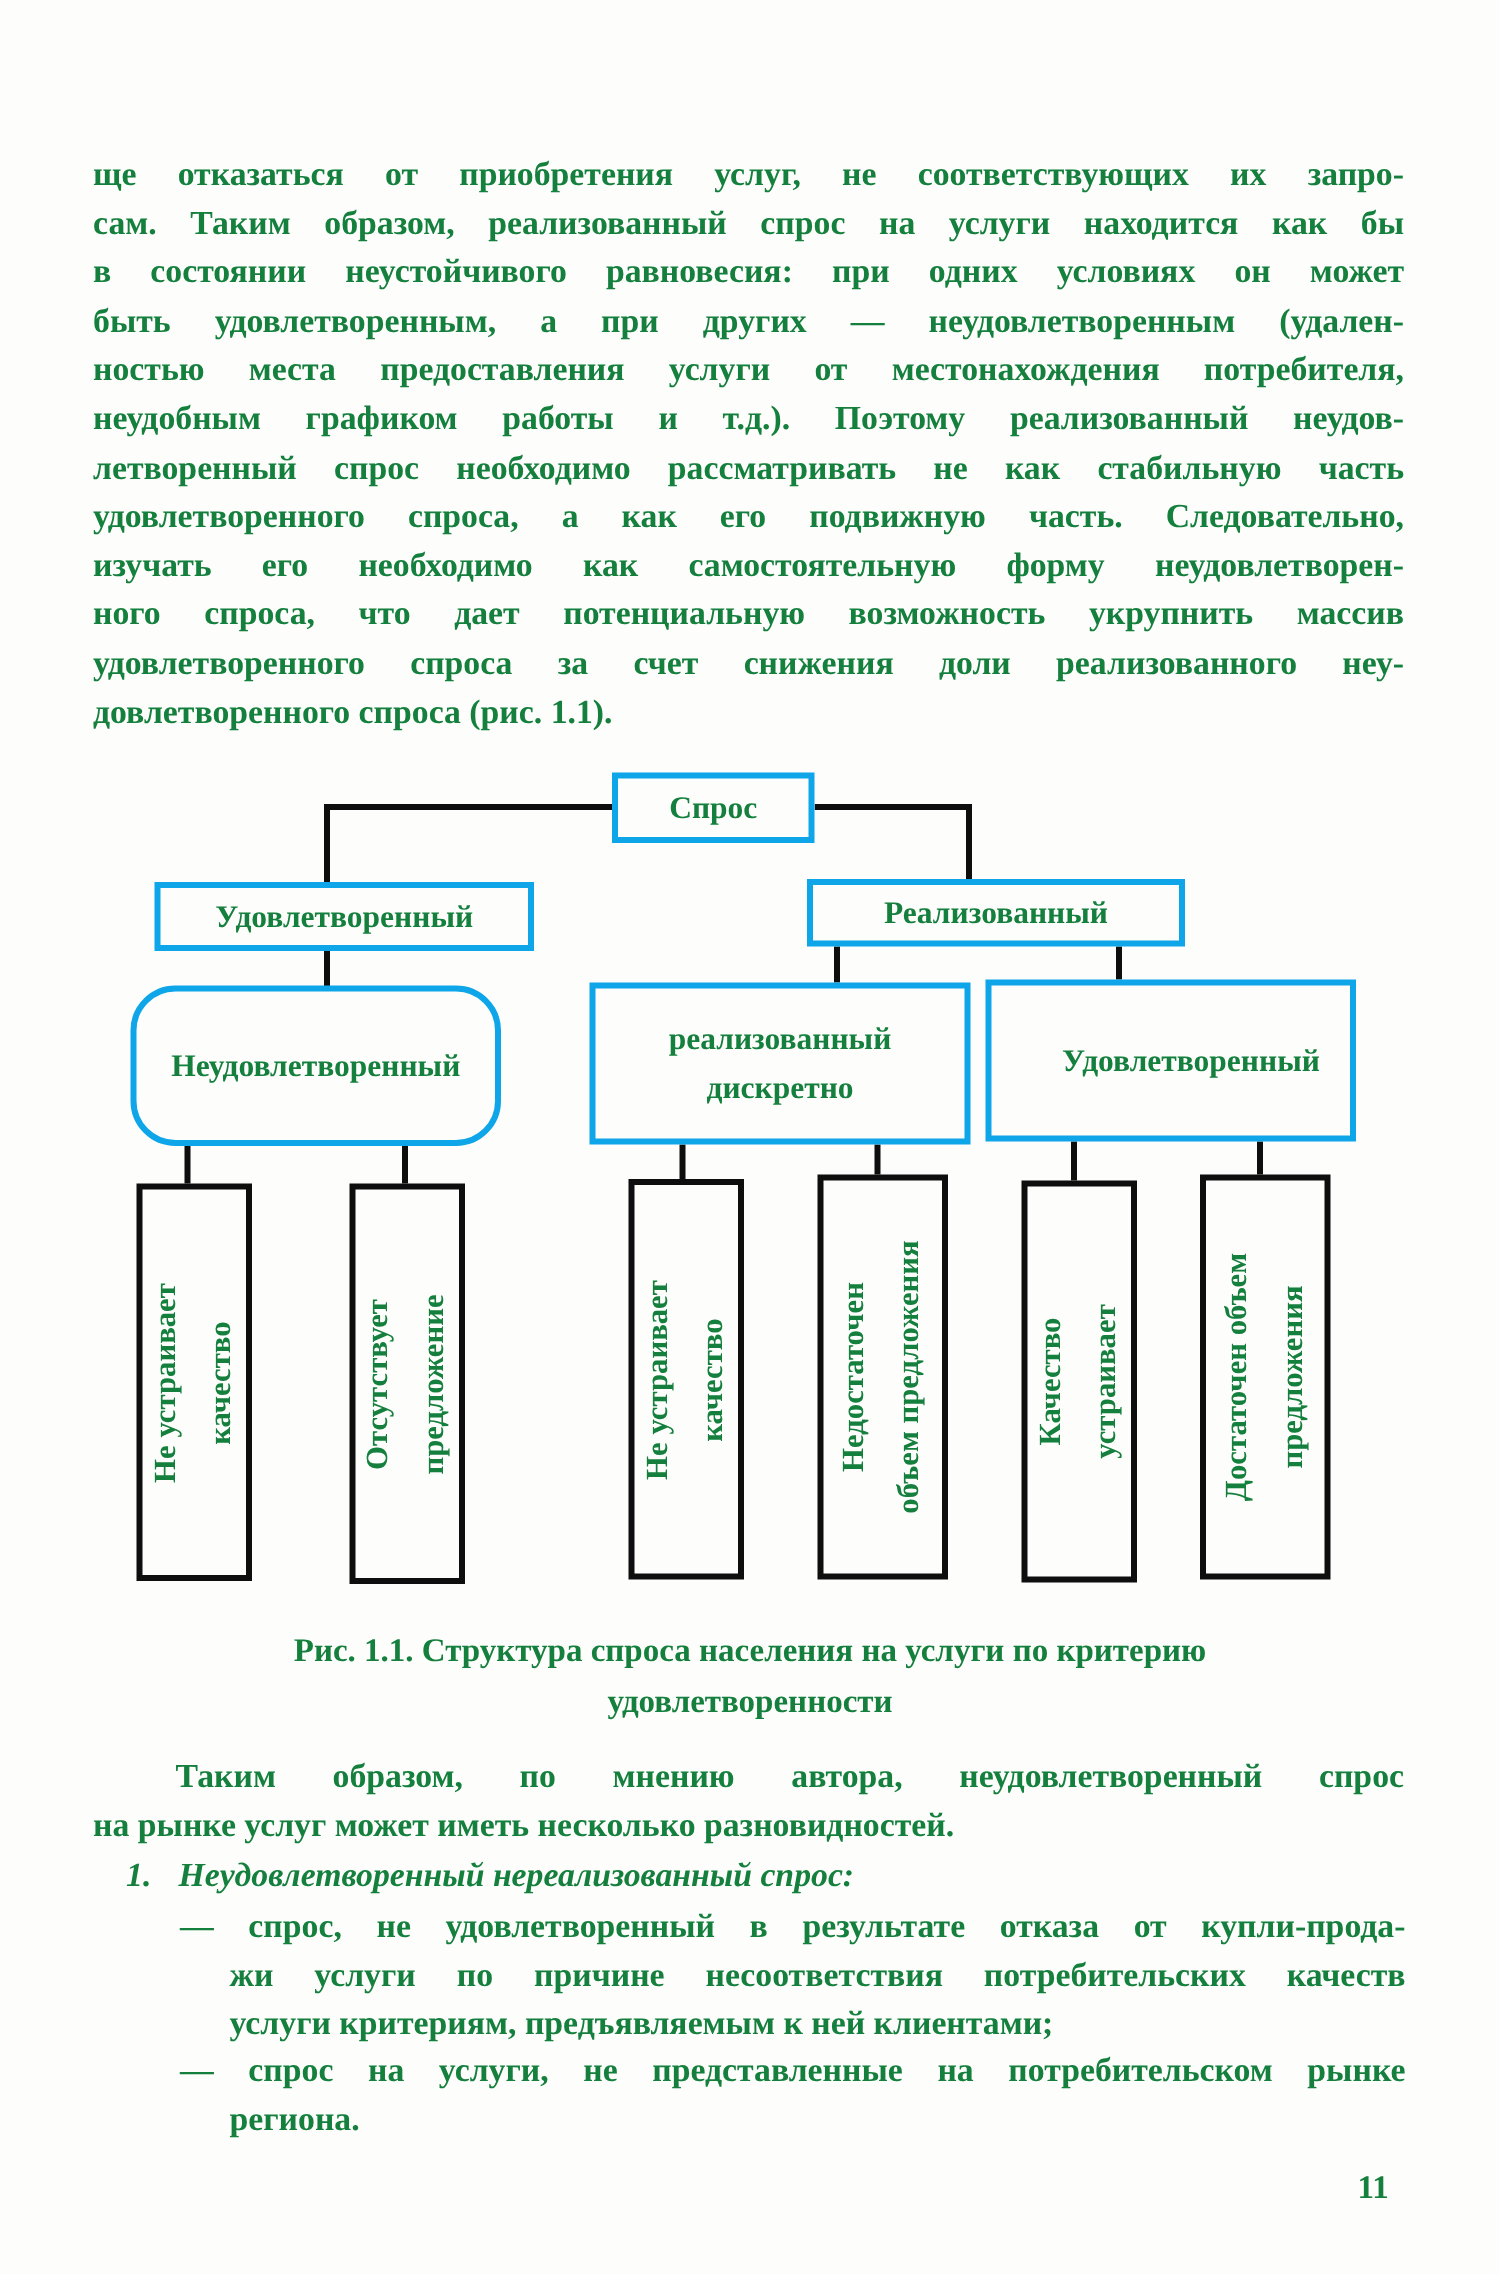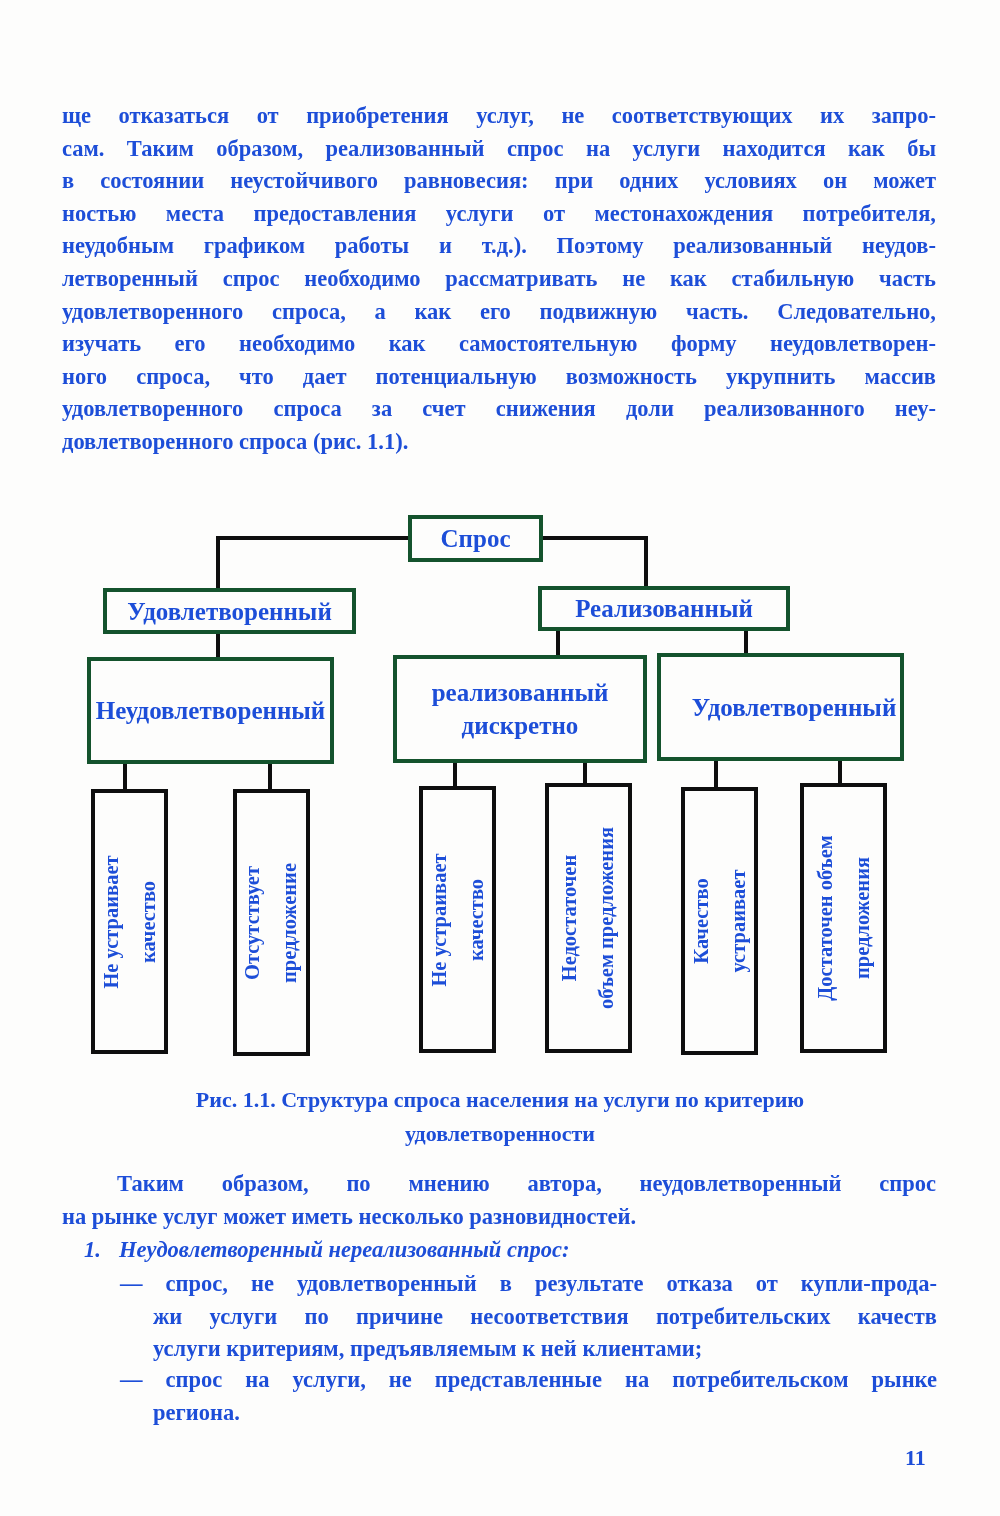--- a/index.html
+++ b/index.html
@@ -1,34 +1,34 @@
 <!DOCTYPE html>
 <html lang="ru"><head>
 <meta charset="utf-8">
 <style>
   * { margin:0; padding:0; box-sizing:border-box; }
   html,body { background:#ffffff; }
   .page {
     position:relative; width:1000px; height:1516px; margin:0 auto;
-    background:#fdfdfc; color:#1d4ed8; overflow:hidden;
+    background:#fdfdfc; color:#15803d; overflow:hidden;
     font-family:"Liberation Serif","DejaVu Serif",serif; font-weight:700;
   }
   
   .textblock { position:absolute; }
   .tline { font-size:22.5px; line-height:32.6px; white-space:normal; }
   .just  { text-align:justify; text-align-last:justify; }
   .indent{ text-indent:55px; }
   .hang  { }
   .cont  { padding-left:33px; }
   
   .diagram { position:absolute; left:0; top:0; width:1000px; height:1516px; }
   .node {
-    position:absolute; border:4px solid #14532d; background:#fdfdfc;
+    position:absolute; border:4px solid #0ea5e9; background:#fdfdfc;
     display:flex; align-items:center; justify-content:center;
-    text-align:center; font-size:25px; line-height:33px;
+    text-align:center; font-size:21px; line-height:33px;
   }
   .leaf {
     position:absolute; border:4px solid #0e0e0e; background:#fdfdfc;
     display:flex; align-items:center; justify-content:center;
   }
   .vwrap {
     flex:0 0 auto; transform:rotate(-90deg);
     text-align:center; font-size:20.5px; line-height:37px; white-space:nowrap;
   }
   .conn { position:absolute; background:#0e0e0e; }
@@ -42,20 +42,21 @@
 </style>
 </head>
 <body>
 
 <div class="page">
 
   <div class="textblock" style="left:62px; top:100px; width:874px;">
     <div class="tline just">ще отказаться от приобретения услуг, не соответствующих их запро-</div>
     <div class="tline just">сам. Таким образом, реализованный спрос на услуги находится как бы</div>
     <div class="tline just">в состоянии неустойчивого равновесия: при одних условиях он может</div>
+    <div class="tline just">быть удовлетворенным, а при других — неудовлетворенным (удален-</div>
     <div class="tline just">ностью места предоставления услуги от местонахождения потребителя,</div>
     <div class="tline just">неудобным графиком работы и т.д.). Поэтому реализованный неудов-</div>
     <div class="tline just">летворенный спрос необходимо рассматривать не как стабильную часть</div>
     <div class="tline just">удовлетворенного спроса, а как его подвижную часть. Следовательно,</div>
     <div class="tline just">изучать его необходимо как самостоятельную форму неудовлетворен-</div>
     <div class="tline just">ного спроса, что дает потенциальную возможность укрупнить массив</div>
     <div class="tline just">удовлетворенного спроса за счет снижения доли реализованного неу-</div>
     <div class="tline">довлетворенного спроса (рис. 1.1).</div>
   </div>
 
@@ -79,21 +80,21 @@
       <span>Спрос</span>
     </div>
 
     <div class="node" style="left:103px; top:588px; width:253px; height:46px;">
       <span>Удовлетворенный</span>
     </div>
     <div class="node" style="left:538px; top:586px; width:252px; height:45px;">
       <span>Реализованный</span>
     </div>
 
-    <div class="node" style="left:87px; top:657px; width:247px; height:107px;">
+    <div class="node" style="left:87px; top:657px; width:247px; height:107px;border-radius:30px;">
       <span>Неудовлетворенный</span>
     </div>
     <div class="node" style="left:393px; top:655px; width:254px; height:108px;">
       <div>
         <div>реализованный</div>
         <div>дискретно</div>
       </div>
     </div>
     <div class="node" style="left:657px; top:653px; width:247px; height:108px;padding-left:27px;">
       <span>Удовлетворенный</span>

